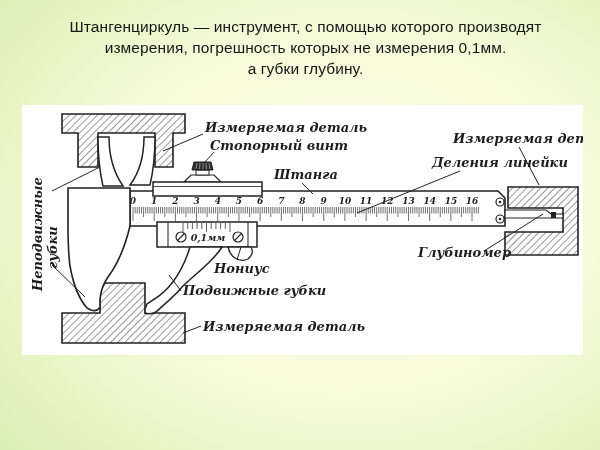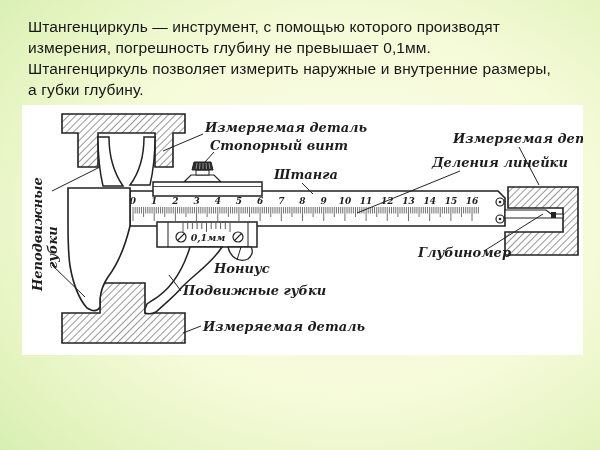--- a/index.html
+++ b/index.html
@@ -4,20 +4,21 @@
 <style>
   html,body{margin:0;padding:0;}
   .page{
     position:relative;
     width:600px;height:450px;
     background:
       radial-gradient(ellipse 560px 420px at 58% 48%,
         #fdfeea 0%, #f5fad8 45%, #e2f3bd 72%, #c7ea9f 100%);
     overflow:hidden;
     font-family:"Liberation Sans", sans-serif;
+    text-align:center;
   }
   .intro{
     position:absolute;left:28px;top:16px;width:555px;
     font-size:15.5px;line-height:21px;color:#161616;
     letter-spacing:0.1px;
   }
   .intro div{white-space:nowrap;}
   .panel{
     position:absolute;left:22px;top:105px;width:561px;height:250px;
     background:#ffffff;
@@ -31,22 +32,21 @@
   text.rn{font-size:9px;font-weight:600;}
   text.vval{font-size:9.5px;}
 </style>
 </head>
 <body>
 
 <div class="page">
 
   <div class="intro">
     <div>Штангенциркуль — инструмент, с помощью которого производят</div>
-    <div>измерения, погрешность глубину не превышает 0,1мм.</div>
-    <div>Штангенциркуль позволяет измерить наружные и внутренние размеры,</div>
+    <div>измерения, погрешность которых не измерения 0,1мм.</div>
     <div>а губки глубину.</div>
   </div>
 
   <div class="panel">
   <svg width="561" height="250" viewBox="0 0 561 250">
     <defs>
       <pattern id="hatch" width="5" height="5" patternUnits="userSpaceOnUse" patternTransform="rotate(45)">
         <line x1="0" y1="0" x2="0" y2="5" stroke="#6a6a6a" stroke-width="1.4"></line>
       </pattern>
     </defs>

